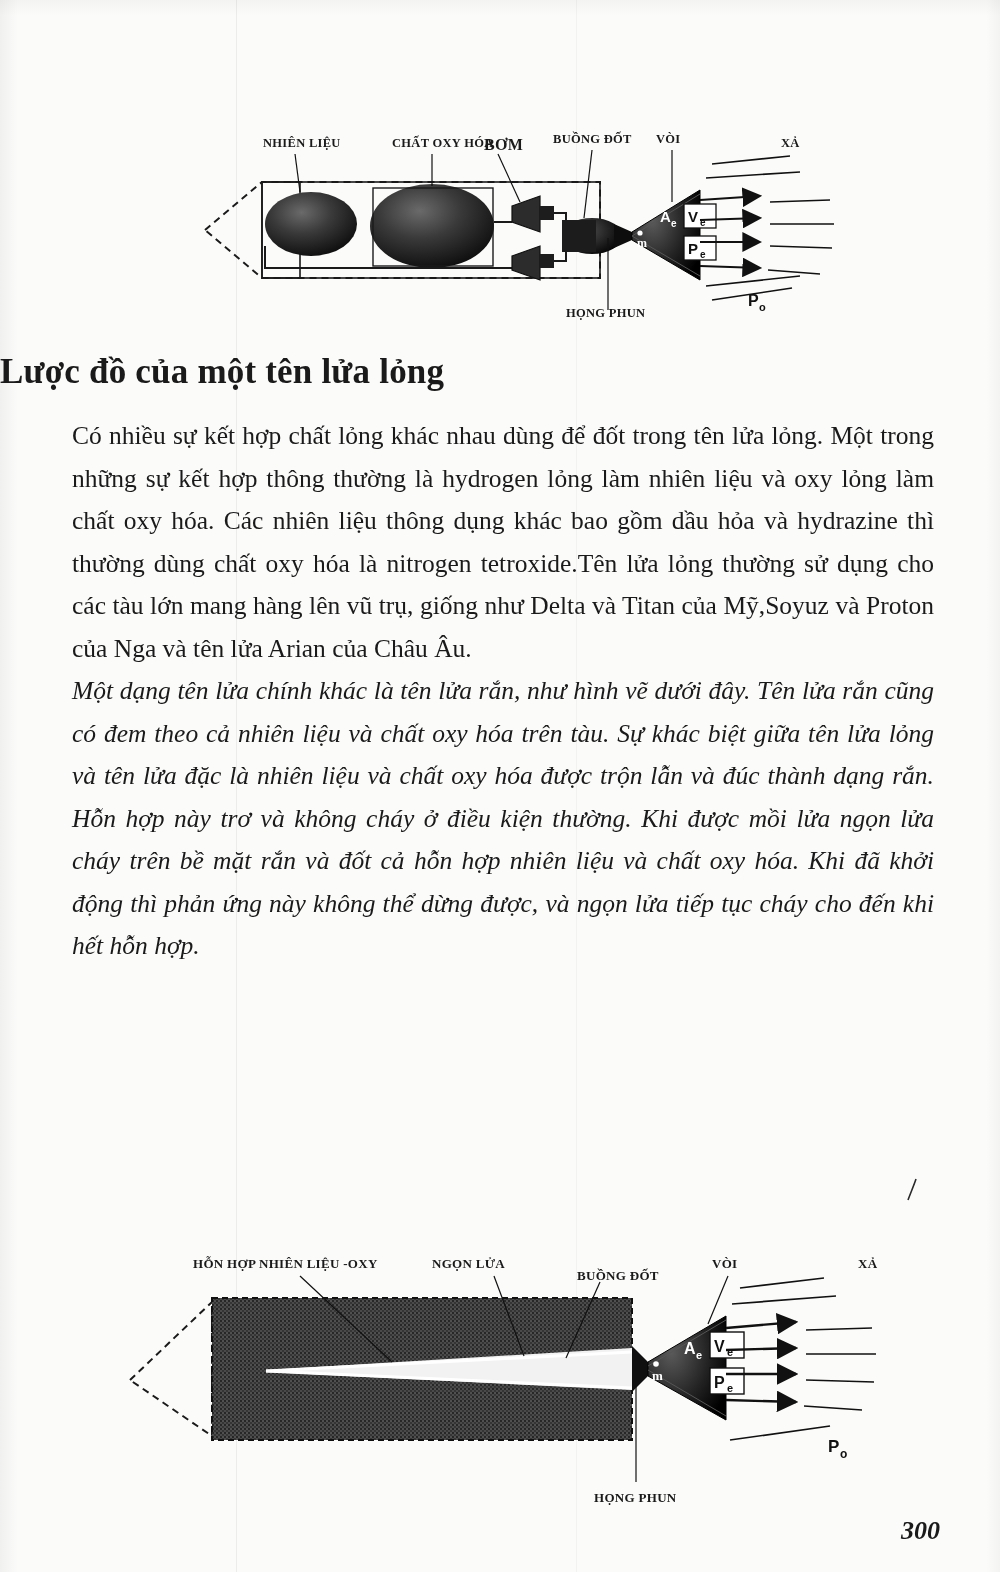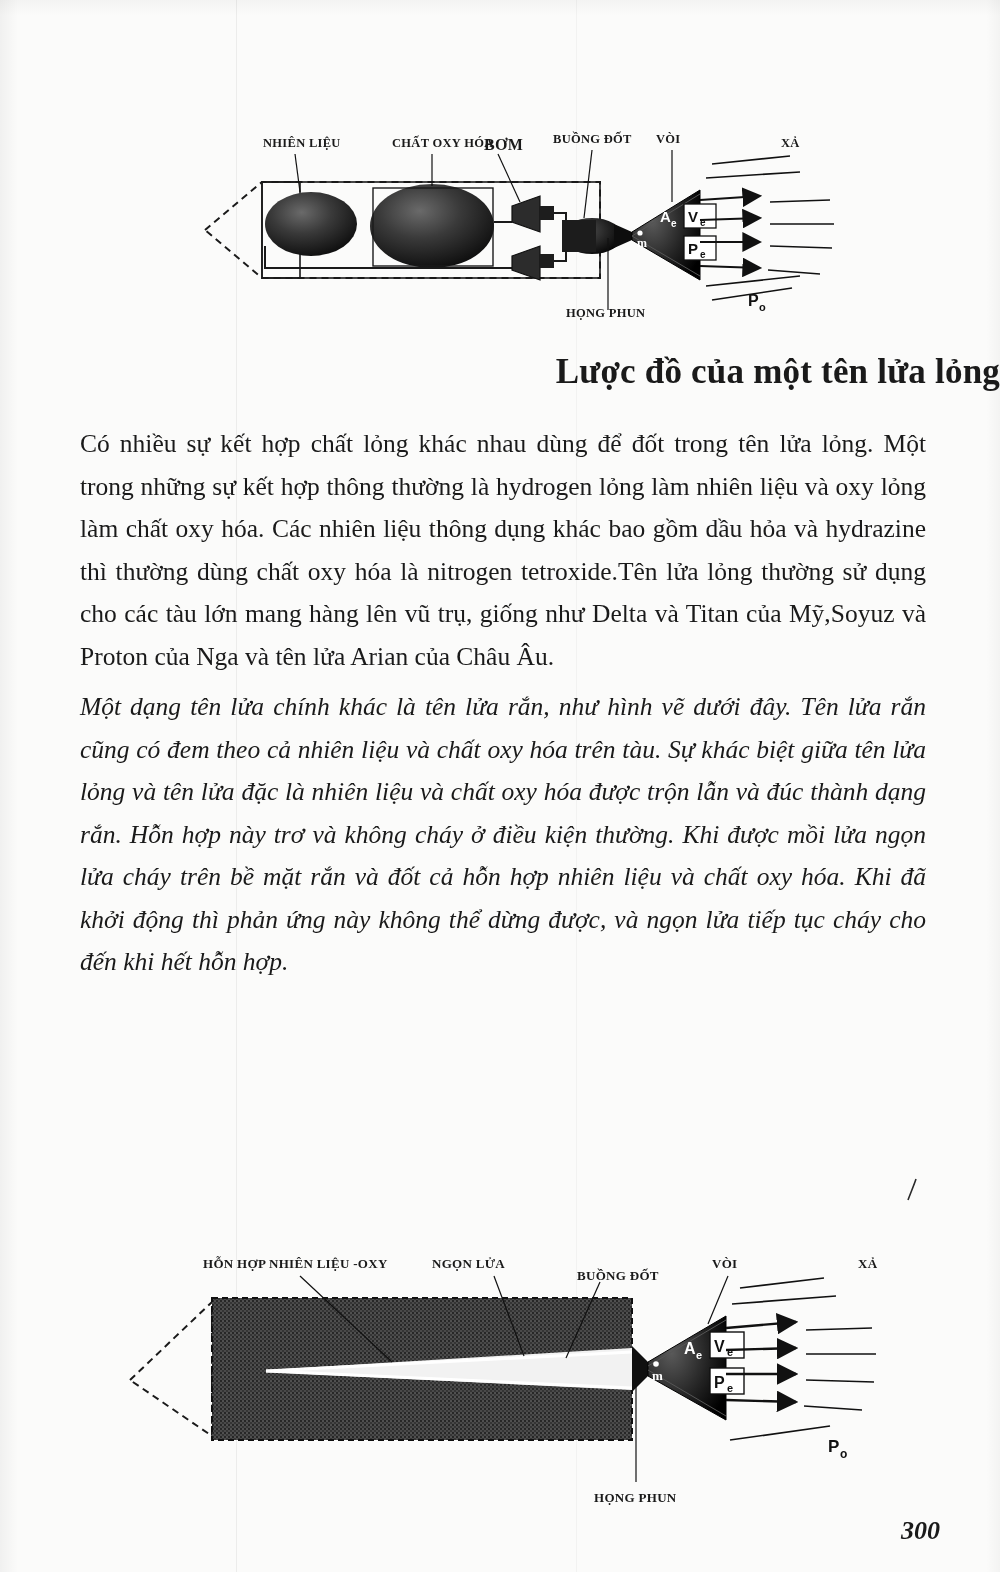--- a/index.html
+++ b/index.html
@@ -46,38 +46,38 @@
     left: 0;
     width: 1000px;
   }
   .fig-svg { display: block; }
 
   
   .title {
     position: absolute;
     left: 0; right: 0;
     top: 352px;
-    text-align: right;
+    text-align: left;
     font-size: 35px;
     font-weight: bold;
     letter-spacing: 0.2px;
     font-family: "Liberation Serif", serif;
   }
   .body-text {
     position: absolute;
     left: 72px;
     top: 415px;
     width: 862px;
     font-size: 25.5px;
     line-height: 42.5px;
     text-align: justify;
     text-justify: inter-word;
   }
   .body-text p {
-    margin: 8px;
+    margin: 0;
   }
   .body-text p + p { margin-top: 0px; font-style: italic; }
 
   .page-number {
     position: absolute;
     right: 60px;
     bottom: 26px;
     font-size: 26px;
     font-style: italic;
     font-weight: bold;
@@ -272,21 +272,21 @@
       <text x="828" y="212" font-family="Liberation Sans, sans-serif" font-size="17" font-weight="bold" fill="#111">P</text>
       <text x="840" y="218" font-family="Liberation Sans, sans-serif" font-size="12" font-weight="bold" fill="#111">o</text>
 
       <path d="M300,36 L392,122" stroke="#111" stroke-width="1.2"></path>
       <path d="M494,36 L524,116" stroke="#111" stroke-width="1.2"></path>
       <path d="M600,42 L566,118" stroke="#111" stroke-width="1.2"></path>
       <path d="M728,36 L708,84" stroke="#111" stroke-width="1.2"></path>
       <path d="M636,146 L636,242" stroke="#111" stroke-width="1.2"></path>
     </svg>
 
-    <div style="position:absolute; left:203px; top:16px; font-family:'Liberation Serif',serif; font-size:13px; font-weight:bold; letter-spacing:0.3px;">HỖN HỢP NHIÊN LIỆU -OXY</div>
+    <div style="position:absolute; left:193px; top:16px; font-family:'Liberation Serif',serif; font-size:13px; font-weight:bold; letter-spacing:0.3px;">HỖN HỢP NHIÊN LIỆU -OXY</div>
     <div style="position:absolute; left:432px; top:16px; font-family:'Liberation Serif',serif; font-size:13px; font-weight:bold; letter-spacing:0.3px;">NGỌN LỬA</div>
     <div style="position:absolute; left:577px; top:28px; font-family:'Liberation Serif',serif; font-size:13px; font-weight:bold; letter-spacing:0.3px;">BUỒNG ĐỐT</div>
     <div style="position:absolute; left:712px; top:16px; font-family:'Liberation Serif',serif; font-size:13px; font-weight:bold; letter-spacing:0.3px;">VÒI</div>
     <div style="position:absolute; left:858px; top:16px; font-family:'Liberation Serif',serif; font-size:13px; font-weight:bold; letter-spacing:0.3px;">XẢ</div>
     <div style="position:absolute; left:594px; top:250px; font-family:'Liberation Serif',serif; font-size:13px; font-weight:bold; letter-spacing:0.3px;">HỌNG PHUN</div>
   </div>
 
   <div class="page-number">300</div>
 
 </div>

